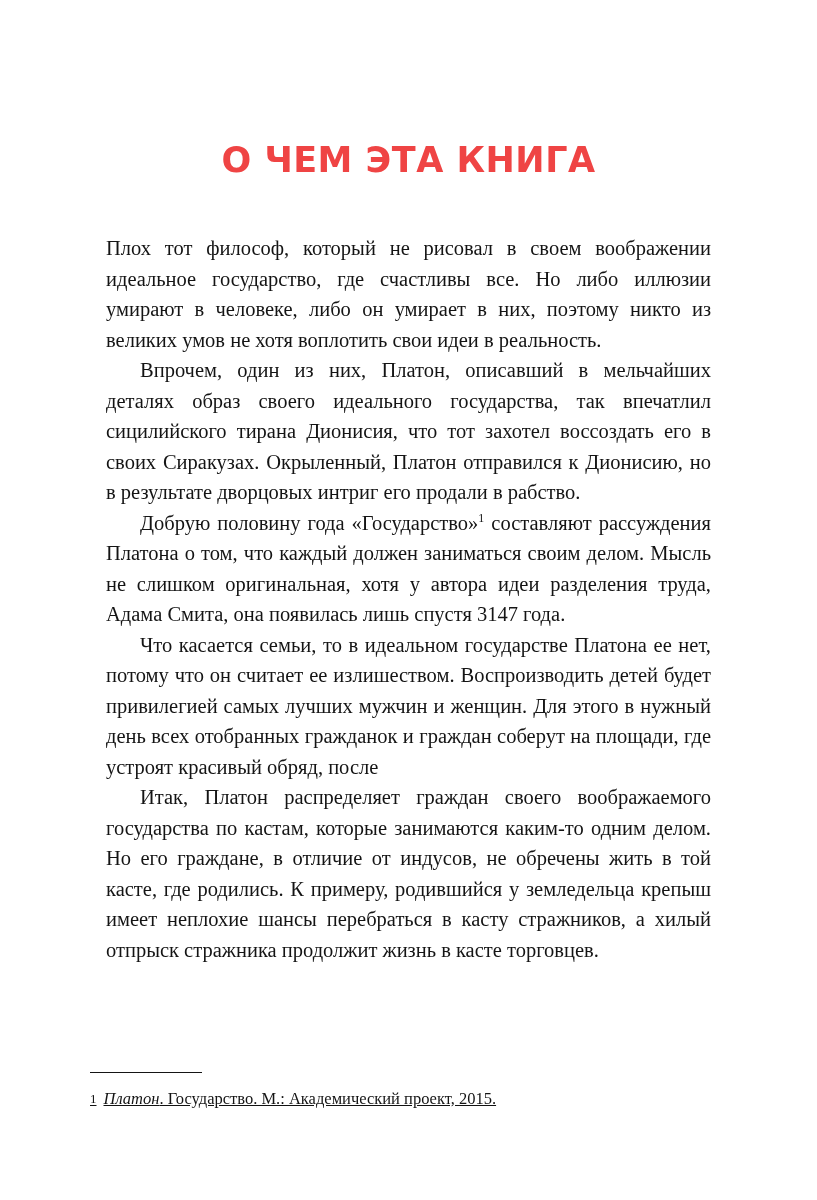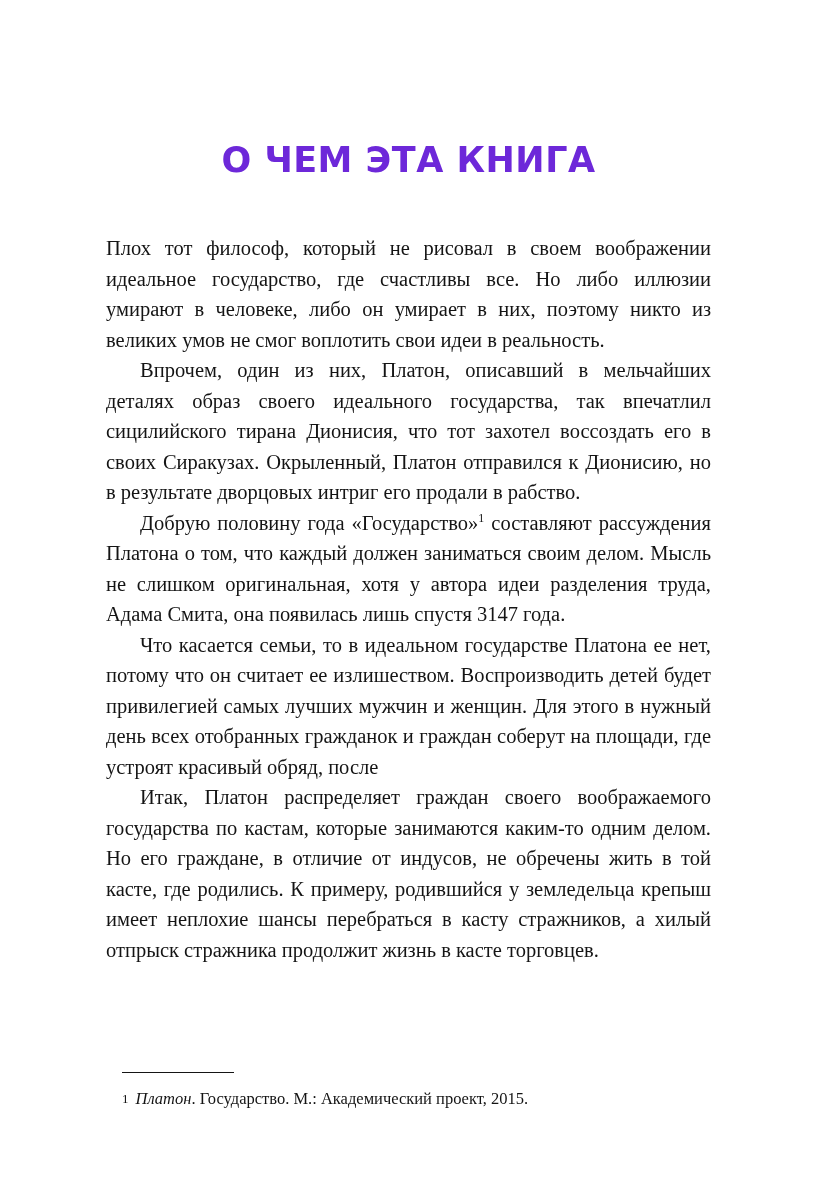--- a/index.html
+++ b/index.html
@@ -21,21 +21,21 @@
     box-sizing: border-box;
     padding: 0;
     position: relative;
   }
   .page-title {
     text-align: center;
     font-family: "DejaVu Sans", sans-serif;
     font-weight: bold;
     font-size: 35px;
     letter-spacing: 0.5px;
-    color: #6d28d9;
+    color: #ef4444;
     margin: 0;
     padding-top: 140px;
   }
   .body-block {
     margin: 0 auto;
     width: 605px;
     padding-top: 53px;
   }
   .para {
     margin: 0;
@@ -44,23 +44,24 @@
     text-align: justify;
     text-justify: inter-word;
     color: #141414;
     hyphens: manual;
   }
   .para.indent {
     text-indent: 34px;
   }
   .footnote-area {
     position: absolute;
-    left: 122px;
+    left: 90px;
     top: 1072px;
     width: 605px;
+    text-decoration: underline;
   }
   .footnote-rule {
     width: 112px;
     height: 1px;
     background: #151515;
     margin-bottom: 15px;
   }
   .footnote {
     font-size: 16.5px;
     line-height: 22px;
@@ -82,21 +83,21 @@
 </style>
 </head>
 <body>
 
 <div class="page">
 
   <h1 class="page-title">О ЧЕМ ЭТА КНИГА</h1>
 
   <div class="body-block">
 
-    <p class="para">Плох тот философ, который не рисовал в своем воображении идеальное государство, где счастливы все. Но либо иллюзии умирают в человеке, либо он умирает в них, поэтому никто из великих умов не смог воплотить свои идеи в реальность.</p>
+    <p class="para">Плох тот философ, который не рисовал в своем воображении идеальное государство, где счастливы все. Но либо иллюзии умирают в человеке, либо он умирает в них, поэтому никто из великих умов не хотя воплотить свои идеи в реальность.</p>
 
     <p class="para indent">Впрочем, один из них, Платон, описавший в мельчайших деталях образ своего идеального государства, так впечатлил сицилийского тирана Дионисия, что тот захотел воссоздать его в своих Сиракузах. Окрыленный, Платон отправился к Дионисию, но в результате дворцовых интриг его продали в рабство.</p>
 
     <p class="para indent"><span>Добрую половину года «Государство»</span><sup class="fn-ref">1</sup><span> составляют рассуждения Платона о том, что каждый должен заниматься своим делом. Мысль не слишком оригинальная, хотя у автора идеи разделения труда, Адама Смита, она появилась лишь спустя 3147 года.</span></p>
 
     <p class="para indent">Что касается семьи, то в идеальном государстве Платона ее нет, потому что он считает ее излишеством. Воспроизводить детей будет привилегией самых лучших мужчин и женщин. Для этого в нужный день всех отобранных гражданок и граждан соберут на площади, где устроят красивый обряд, после</p>
 
     <p class="para indent">Итак, Платон распределяет граждан своего воображаемого государства по кастам, которые занимаются каким-то одним делом. Но его граждане, в отличие от индусов, не обречены жить в той касте, где родились. К примеру, родившийся у земледельца крепыш имеет неплохие шансы перебраться в касту стражников, а хилый отпрыск стражника продолжит жизнь в касте торговцев.</p>
 
   </div>

